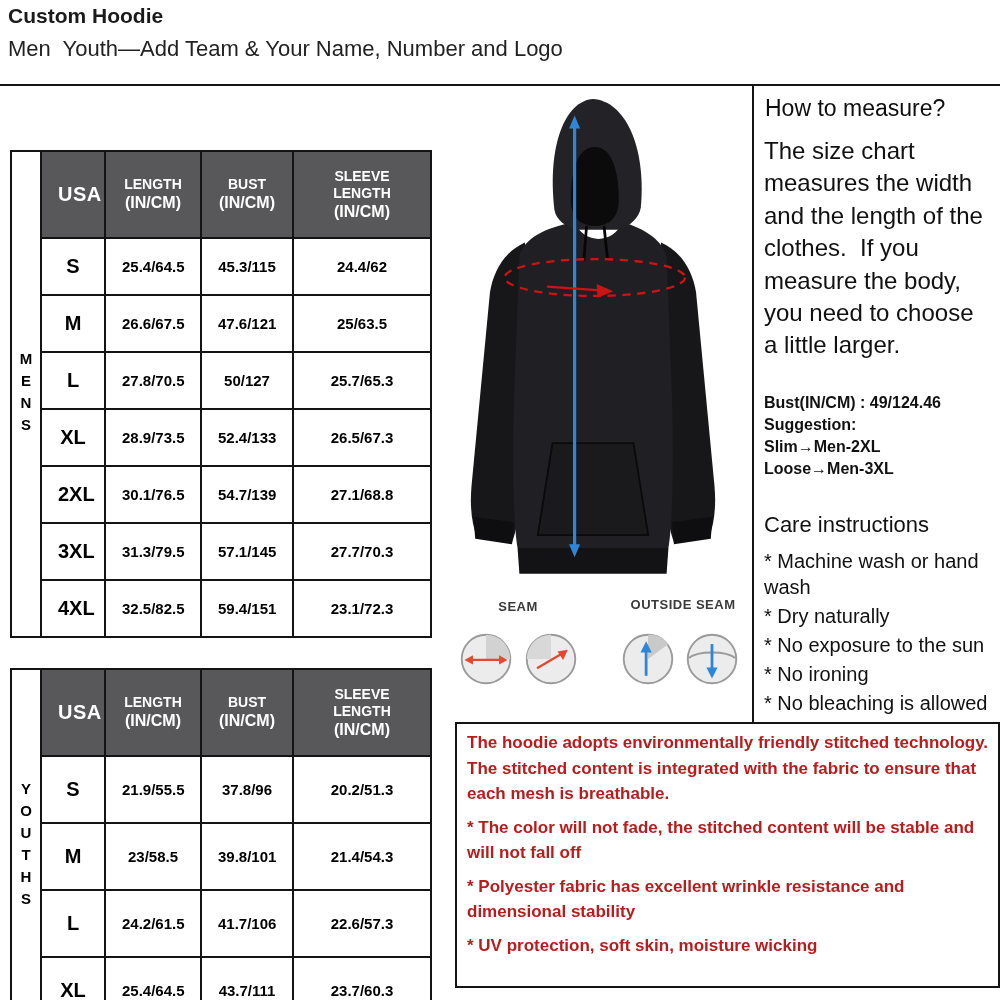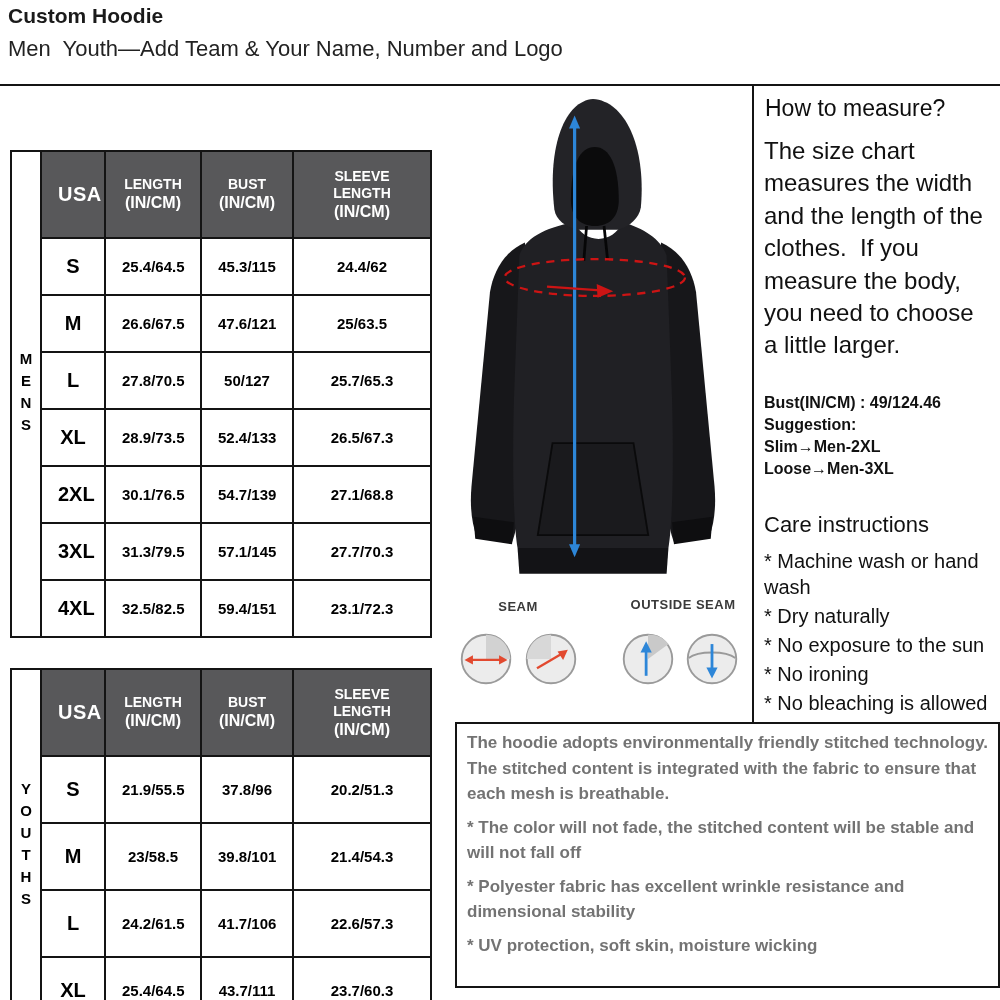--- a/index.html
+++ b/index.html
@@ -52,21 +52,21 @@
   .example-block{margin-top:30px;font-size:16px;font-weight:bold;line-height:1.38;}
   .care-heading{font-size:22px;font-weight:400;margin-top:32px;}
   .care-list{margin-top:10px;font-size:20px;line-height:1.3;}
   .care-list div{margin-bottom:3px;}
 
   
   .desc-box{
     left:455px;top:722px;width:545px;height:266px;border:2px solid #141414;
     box-sizing:border-box;padding:6px 8px 4px 10px;
   }
-  .desc-box p{margin:0 0 8px 0;font-size:17px;font-weight:bold;line-height:1.5;color:#737373;}
+  .desc-box p{margin:0 0 8px 0;font-size:17px;font-weight:bold;line-height:1.5;color:#b91c1c;}
 </style>
 </head>
 <body>
 
 <div class="abs page-title">Custom Hoodie</div>
 <div class="abs page-subtitle">Men  Youth—Add Team &amp; Your Name, Number and Logo</div>
 <div class="abs hr-top"></div>
 <div class="abs vline"></div>
 
 <table class="abs size-table mens-table">

